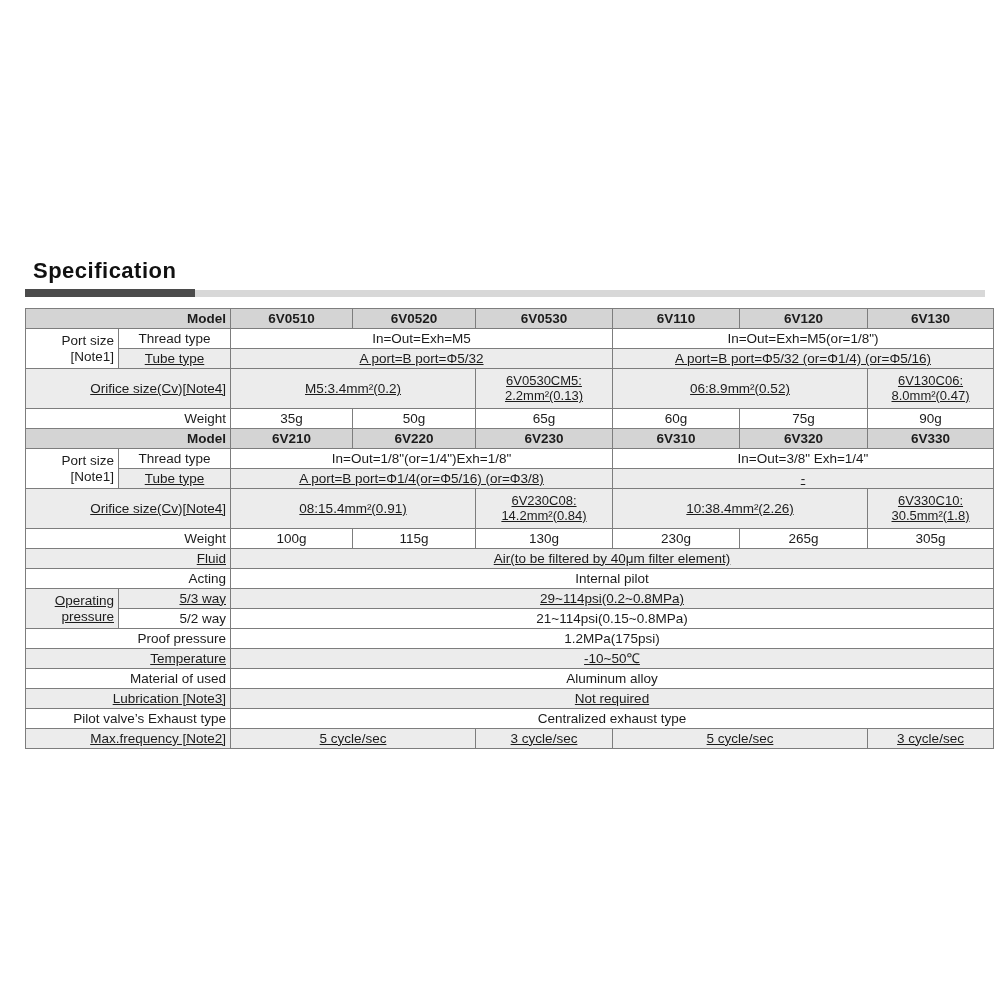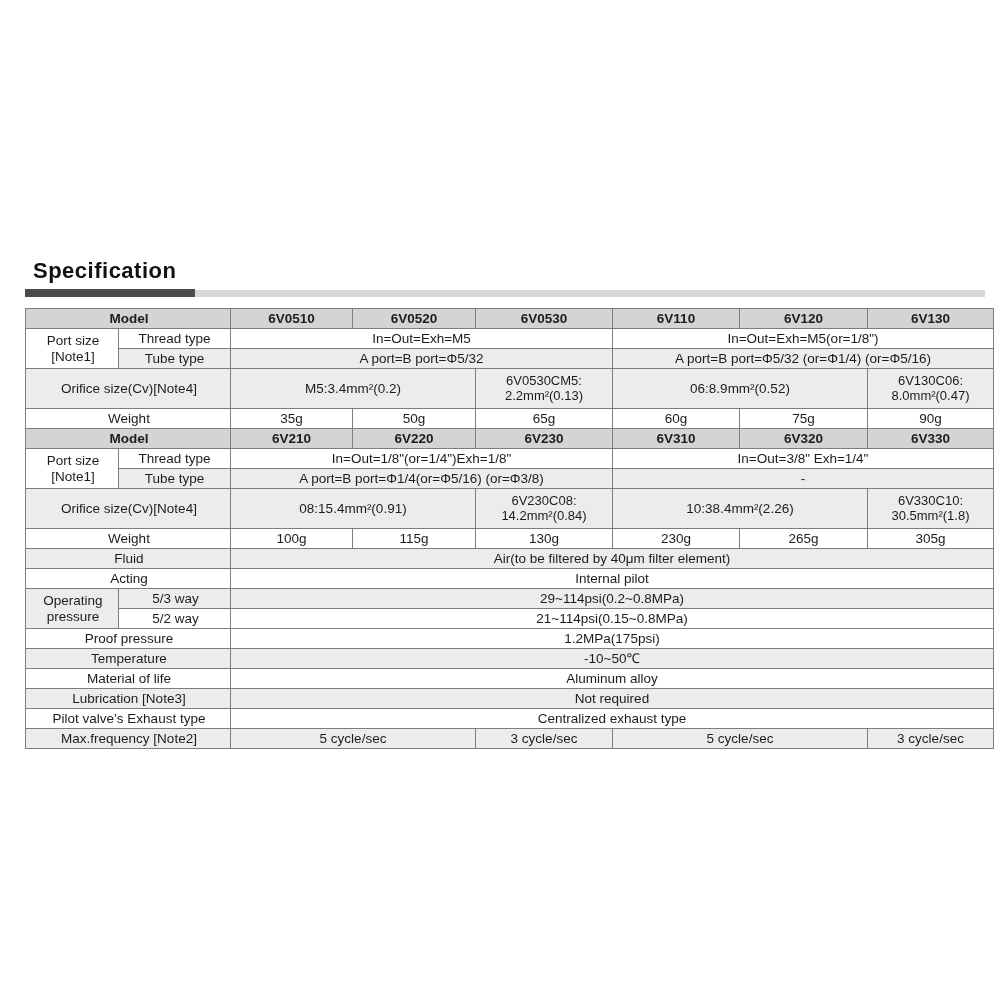--- a/index.html
+++ b/index.html
@@ -11,22 +11,22 @@
   .title-bar { position:absolute; left:25px; top:249px; width:960px; height:8px; }
   .bar-dark { position:absolute; left:0; top:0; width:170px; height:8px; background:#4b4b4b; }
   .bar-light { position:absolute; left:170px; top:1px; width:790px; height:7px; background:#d8d8d8; }
 
   table.spec { position:absolute; left:25px; top:268px; width:968px;
                border-collapse:collapse; table-layout:fixed; font-size:13.5px; }
   .spec td { border:1px solid #7d7d7d; padding:0 4px; text-align:center;
              white-space:nowrap; overflow:hidden; line-height:1.15; }
   .spec tr { height:20px; }
   .spec tr.tall { height:40px; }
-  .spec td.L { text-align:center; padding-left:6px; }
-  tr.g td { background:#ececec; }
+  .spec td.L { text-align:right; padding-left:6px; }
+  tr.g td { background:#ececec;text-decoration:underline; }
   tr.dk td { background:#d4d4d4; font-weight:bold; }
   td.wbg { background:#ffffff !important; }
   td.gbg { background:#ececec !important; }
   .two-line { white-space:normal; line-height:1.25; font-size:13px; }
   .two-line span { display:block; }
   .stack span { display:block; }
 
   .notes { position:absolute; left:27px; top:710px; width:966px; }
   .note { font-size:14px; line-height:19px; white-space:nowrap; color:#1c1c1c; }
   .note.small { font-size:12.4px; }
@@ -169,21 +169,21 @@
     </tr>
     <tr>
       <td class="L" colspan="2">Proof pressure</td>
       <td colspan="6">1.2MPa(175psi)</td>
     </tr>
     <tr class="g">
       <td class="L" colspan="2">Temperature</td>
       <td colspan="6">-10~50℃</td>
     </tr>
     <tr>
-      <td class="L" colspan="2">Material of life</td>
+      <td class="L" colspan="2">Material of used</td>
       <td colspan="6">Aluminum alloy</td>
     </tr>
     <tr class="g">
       <td class="L" colspan="2">Lubrication [Note3]</td>
       <td colspan="6">Not required</td>
     </tr>
     <tr>
       <td class="L" colspan="2">Pilot valve’s Exhaust type</td>
       <td colspan="6">Centralized exhaust type</td>
     </tr>

